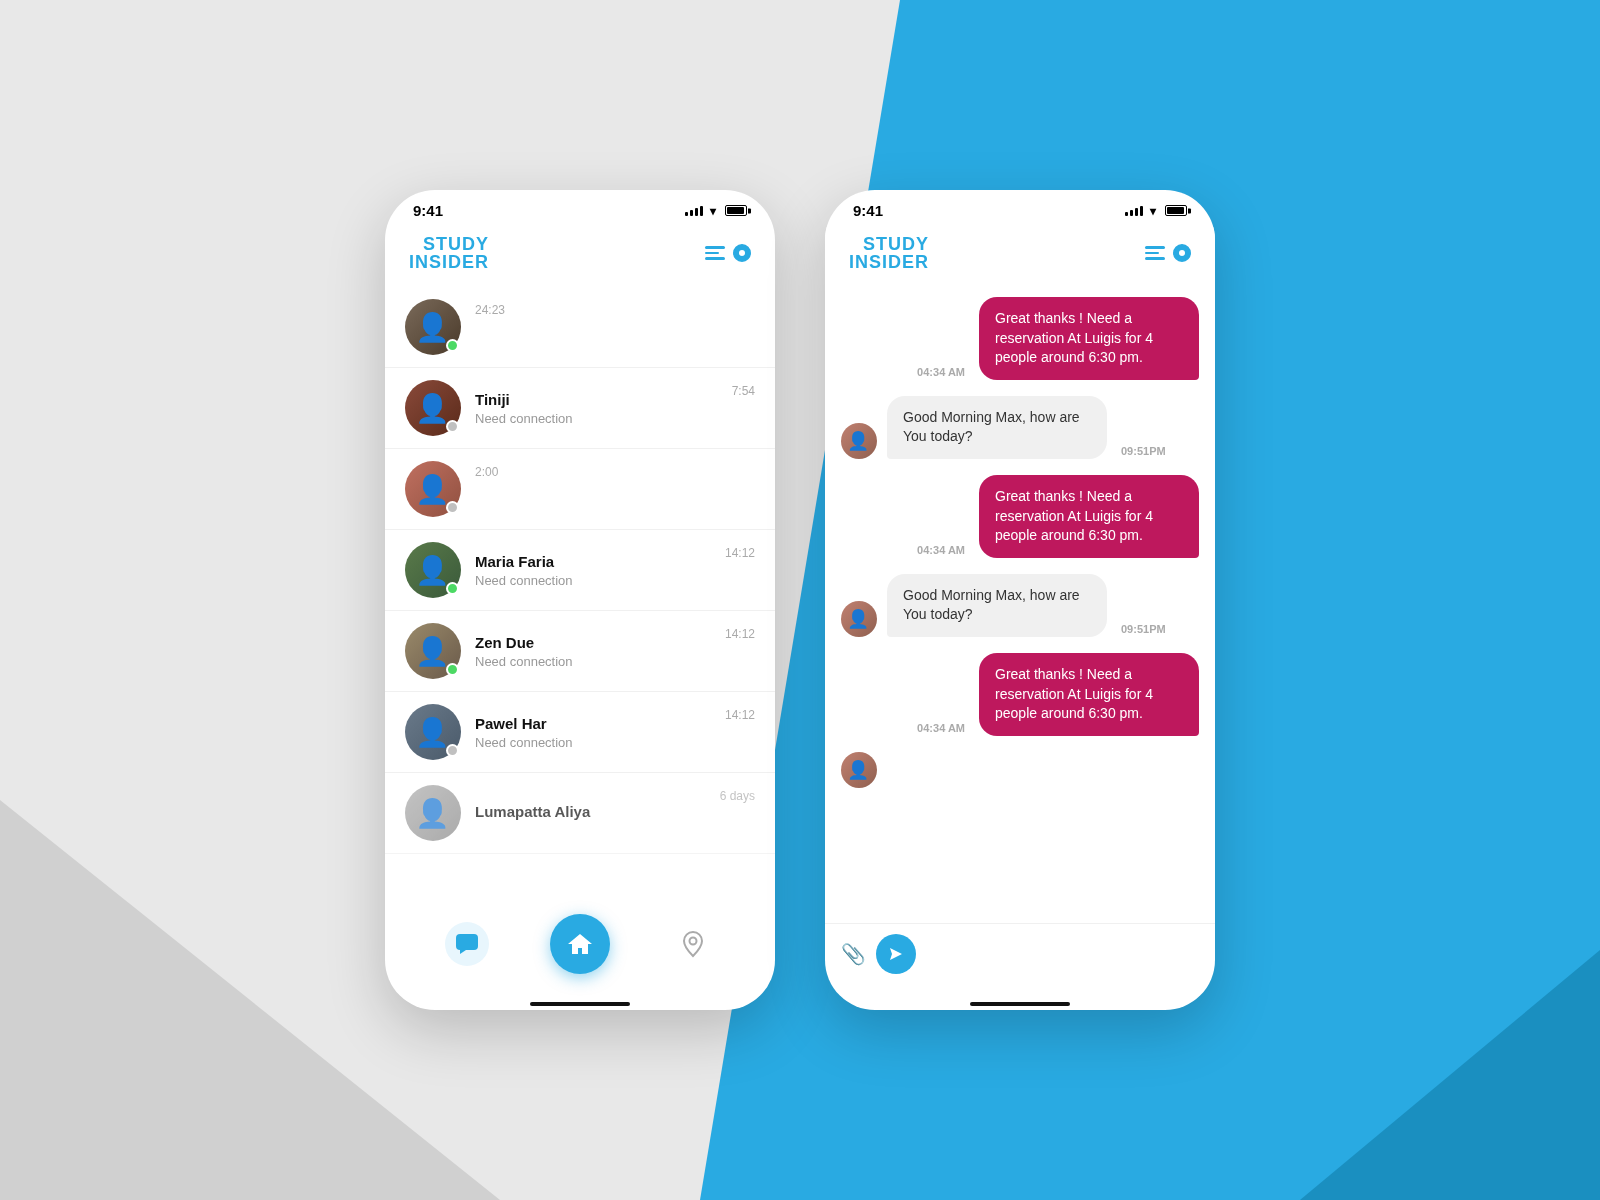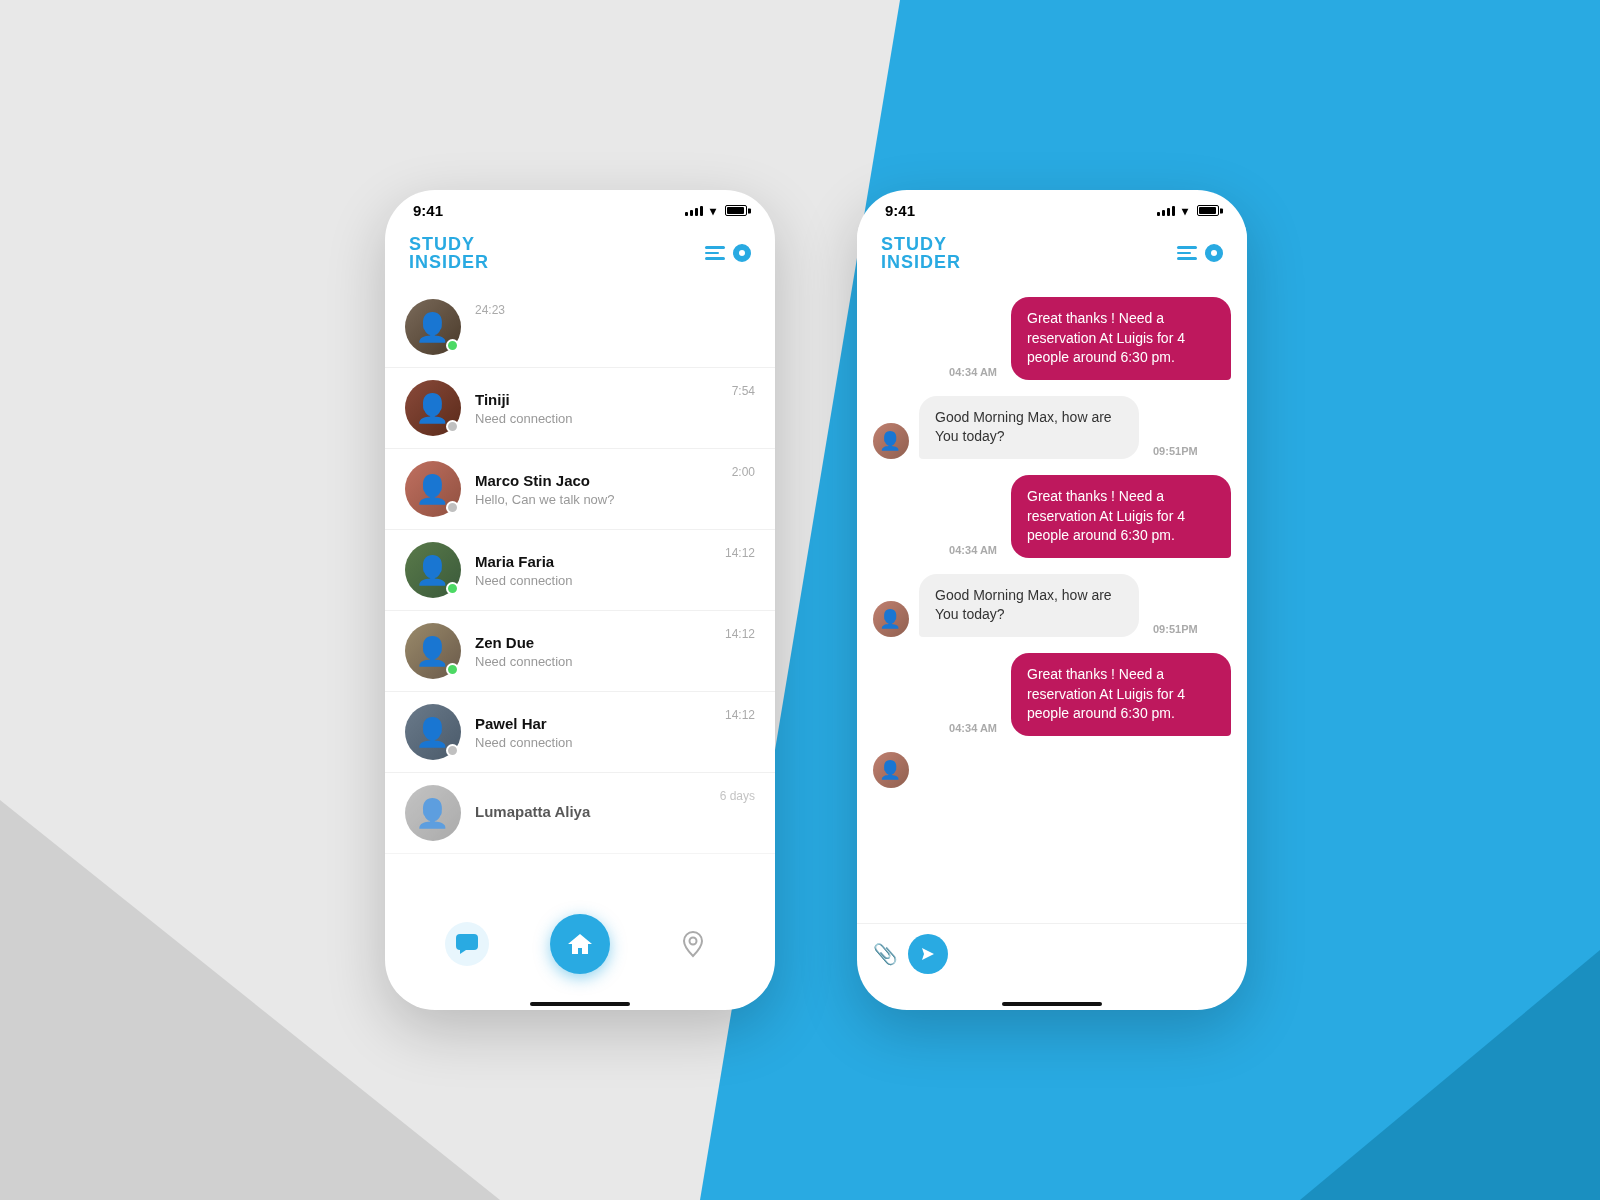--- a/index.html
+++ b/index.html
@@ -56,21 +56,20 @@
     .phone {
       width: 390px;
       height: 820px;
       background: white;
       border-radius: 50px;
       box-shadow: 0 20px 60px rgba(0,0,0,0.2);
       overflow: hidden;
       position: relative;
       display: flex;
       flex-direction: column;
-      margin-left: 32px;
     }
 
     
     .status-bar {
       display: flex;
       justify-content: space-between;
       align-items: center;
       padding: 12px 28px 8px;
       font-size: 14px;
       font-weight: 600;
@@ -127,20 +126,21 @@
       display: flex;
       justify-content: space-between;
       align-items: center;
       padding: 8px 24px 16px;
       flex-shrink: 0;
     }
     .app-logo {
       display: flex;
       flex-direction: column;
       line-height: 1;
+      align-items: flex-end;
     }
     .app-logo .study {
       font-size: 18px;
       font-weight: 800;
       color: #29aae2;
       letter-spacing: 1px;
     }
     .app-logo .insider {
       font-size: 18px;
       font-weight: 800;
@@ -456,24 +456,20 @@
         <div class="chat-time">7:54</div>
       </div>
 
       <div class="chat-item">
         <div class="avatar-wrap">
           <div class="avatar av-3">
             <span style="font-size:28px">👤</span>
           </div>
           <div class="online-dot dot-gray"></div>
         </div>
-        <div class="chat-info">
-          <div class="chat-name">Marco Stin Jaco</div>
-          <div class="chat-preview">Hello, Can we talk now?</div>
-        </div>
         <div class="chat-time">2:00</div>
       </div>
 
       <div class="chat-item">
         <div class="avatar-wrap">
           <div class="avatar av-4">
             <span style="font-size:28px">👤</span>
           </div>
           <div class="online-dot dot-green"></div>
         </div>

